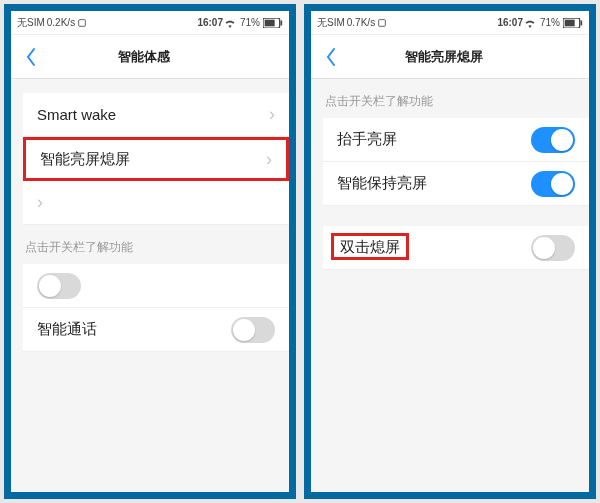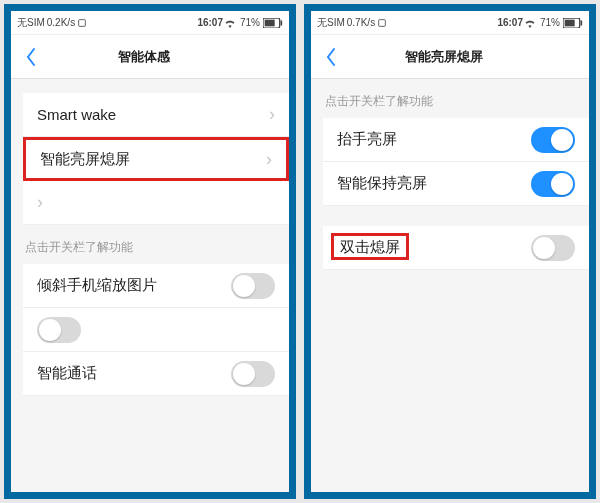--- a/index.html
+++ b/index.html
@@ -162,24 +162,20 @@
       <span class="row-label">智能亮屏熄屏</span>
       <span class="chevron">›</span>
     </div>
     <div class="row">
       <span class="chevron">›</span>
     </div>
 
     <div class="section-hint">点击开关栏了解功能</div>
 
     <div class="row">
-      <span class="row-label">倾斜手机缩放图片</span>
-      <span class="toggle off"></span>
-    </div>
-    <div class="row">
       <span class="toggle off"></span>
     </div>
     <div class="row">
       <span class="row-label">智能通话</span>
       <span class="toggle off"></span>
     </div>
   </div>
 </div>
 
 <div class="phone">

